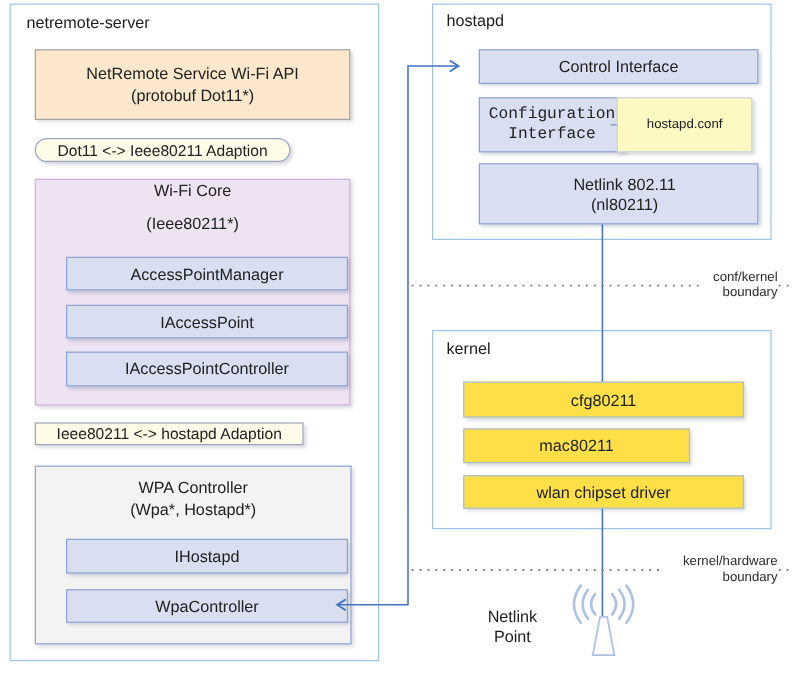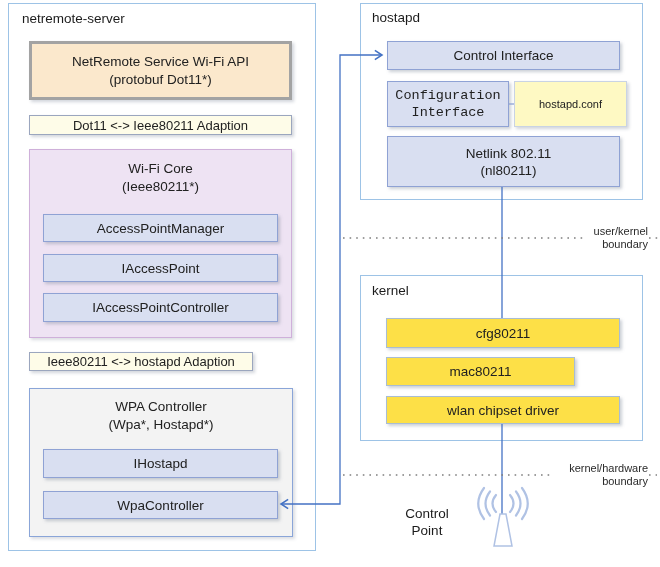--- a/index.html
+++ b/index.html
@@ -4,28 +4,28 @@
 <style>
   html,body{margin:0;padding:0;background:#fff;}
   #canvas{
     position:relative;width:660px;height:567px;background:#ffffff;
     font-family:"Liberation Sans",sans-serif;color:#212121;overflow:hidden;
   }
   .abs{position:absolute;box-sizing:border-box;}
   .container{background:#ffffff;border:1px solid #9dc3e6;}
   .container-label{font-size:13.5px;color:#1c1c1c;white-space:nowrap;}
   .centered{display:flex;flex-direction:column;align-items:center;justify-content:center;text-align:center;}
-  .api-box{background:#fbe8cc;border:3px solid #a3a3a3;font-size:13.5px;line-height:17.5px;
+  .api-box{background:#fbe8cc;border:1px solid #a3a3a3;font-size:13.5px;line-height:17.5px;
     box-shadow:2px 2px 3px rgba(110,120,140,.3);}
   .strip{background:#fefce8;border:1px solid #9ba6be;font-size:13px;
     box-shadow:2px 2px 3px rgba(110,120,140,.3);}
   .core-box{background:#eee3f3;border:1px solid #cfb0da;box-shadow:2px 2px 3px rgba(110,120,140,.25);}
   .group-title{position:absolute;left:0;right:0;text-align:center;font-size:13.5px;line-height:18px;}
   .module{background:#d9dff1;border:1px solid #8fa2d4;font-size:13.5px;line-height:17px;
-    box-shadow:2px 2px 3px rgba(110,120,140,.35);}
+    box-shadow:2px 2px 3px rgba(110,120,140,.35);margin-left:12px;}
   .wpa-box{background:#f3f3f3;border:1px solid #8aa5d8;box-shadow:2px 2px 3px rgba(110,120,140,.25);}
   .conf-box{background:#fef9c3;border:1px solid #c9d3e4;font-size:11px;
     box-shadow:2px 2px 3px rgba(110,120,140,.3);}
   .kmodule{background:#fde047;border:1px solid #a9bdd3;font-size:13.5px;
     box-shadow:2px 2px 3px rgba(110,120,140,.35);}
   .boundary-label{font-size:11px;line-height:12.5px;text-align:right;color:#2a2a2a;}
   .ap-label{font-size:13.5px;line-height:17px;text-align:center;color:#1c1c1c;}
   svg{position:absolute;left:0;top:0;pointer-events:none;}
 </style>
 </head>
@@ -34,24 +34,24 @@
 <div id="canvas">
 
   <div class="abs container" style="left:8px;top:3px;width:308px;height:548px;"></div>
   <div class="abs container-label" style="left:22px;top:11px;">netremote-server</div>
 
   <div class="abs api-box centered" style="left:29px;top:41px;width:263px;height:59px;">
     <div>NetRemote Service Wi-Fi API</div>
     <div>(protobuf Dot11*)</div>
   </div>
 
-  <div class="abs strip centered" style="left:29px;top:115px;width:263px;height:20px;">Dot11 &lt;-&gt; Ieee80211 Adaption</div>
+  <div class="abs strip centered" style="left:29px;top:115px;width:213px;height:20px;border-radius:10px;">Dot11 &lt;-&gt; Ieee80211 Adaption</div>
 
   <div class="abs core-box" style="left:29px;top:149px;width:263px;height:189px;">
-    <div class="group-title" style="top:10px;">Wi-Fi Core</div>
+    <div class="group-title" style="top:0;">Wi-Fi Core</div>
     <div class="group-title" style="top:28px;">(Ieee80211*)</div>
   </div>
   <div class="abs module centered" style="left:43px;top:214px;width:235px;height:28px;">AccessPointManager</div>
   <div class="abs module centered" style="left:43px;top:254px;width:235px;height:28px;">IAccessPoint</div>
   <div class="abs module centered" style="left:43px;top:293px;width:235px;height:29px;">IAccessPointController</div>
 
   <div class="abs strip centered" style="left:29px;top:352px;width:224px;height:19px;">Ieee80211 &lt;-&gt; hostapd Adaption</div>
 
   <div class="abs wpa-box" style="left:29px;top:388px;width:264px;height:149px;">
     <div class="group-title" style="top:27px;">(Wpa*, Hostapd*)</div>
@@ -78,30 +78,30 @@
   </div>
 
   <div class="abs container" style="left:360px;top:275px;width:283px;height:166px;"></div>
   <div class="abs container-label" style="left:372px;top:283px;">kernel</div>
 
   <div class="abs kmodule centered" style="left:386px;top:318px;width:234px;height:30px;">cfg80211</div>
   <div class="abs kmodule centered" style="left:386px;top:357px;width:189px;height:29px;">mac80211</div>
   <div class="abs kmodule centered" style="left:386px;top:396px;width:234px;height:28px;">wlan chipset driver</div>
 
   <div class="abs boundary-label" style="left:528px;top:225px;width:120px;">
-    <div>user/kernel</div>
+    <div>conf/kernel</div>
     <div>boundary</div>
   </div>
   <div class="abs boundary-label" style="left:528px;top:462px;width:120px;">
     <div>kernel/hardware</div>
     <div>boundary</div>
   </div>
 
   <div class="abs ap-label" style="left:395px;top:505px;width:64px;">
-    <div>Control</div>
+    <div>Netlink</div>
     <div>Point</div>
   </div>
 
   <svg width="660" height="567" viewBox="0 0 660 567">
     <defs>
       <marker id="arrow" viewBox="0 0 9 9" refX="7" refY="4.5" markerWidth="9" markerHeight="9" orient="auto-start-reverse">
         <path d="M1.5,1 L7,4.5 L1.5,8" fill="none" stroke="#4472c4" stroke-width="1.2"></path>
       </marker>
     </defs>
 

